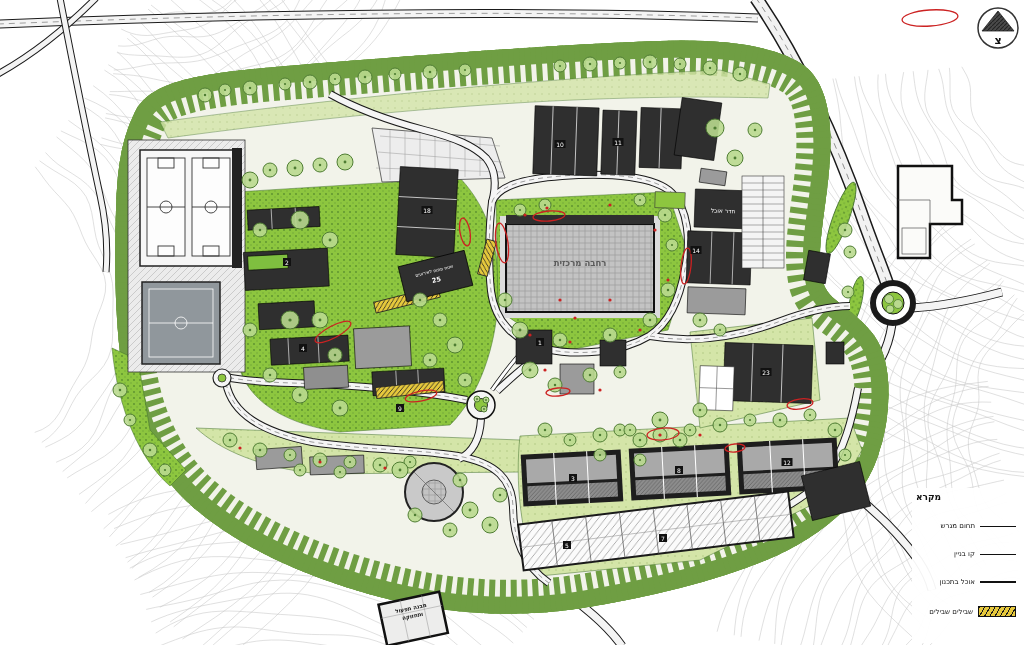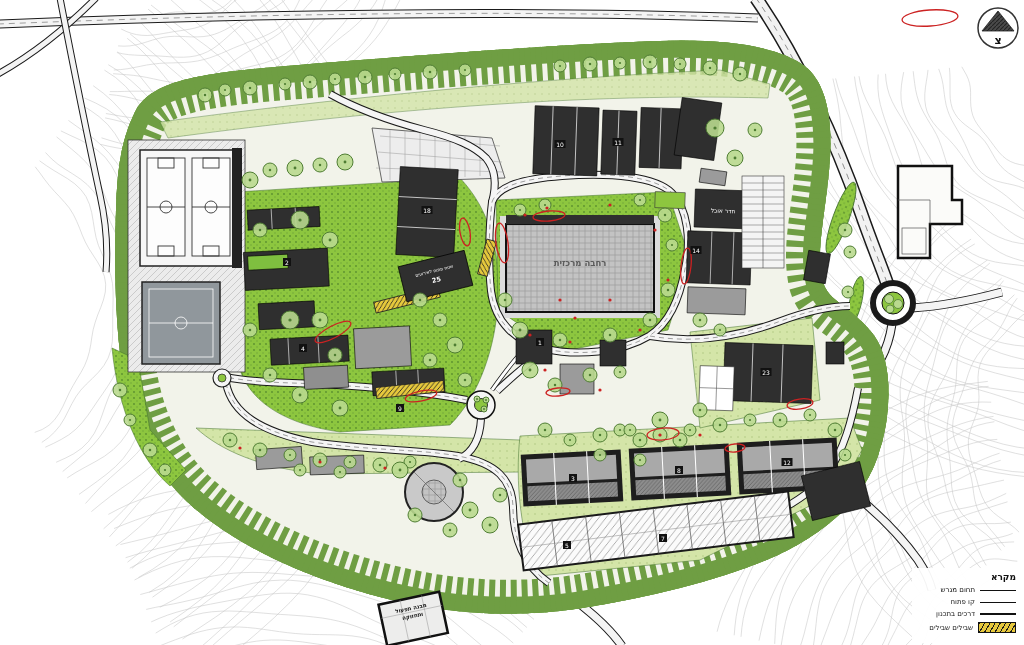--- a/index.html
+++ b/index.html
@@ -2,22 +2,22 @@
 <html lang="he"><head>
 <meta charset="utf-8">
 <style>
   html,body{margin:0;padding:0;background:#fff;}
   #stage{position:relative;width:1024px;height:645px;overflow:hidden;background:#fff;
          font-family:"DejaVu Sans",sans-serif;}
   #planSvg{position:absolute;inset:0;}
   
   .legend{position:absolute;right:2px;bottom:2px;width:100px;padding:4px 6px 6px 4px;
           background:rgba(255,255,255,.95);font-size:7px;color:#111;direction:ltr;}
-  .legend-title{font-weight:bold;font-size:9px;text-align:right;direction:rtl;}
-  .lrow{display:flex;justify-content:flex-end;align-items:center;gap:5px;margin:4px 0;}
+  .legend-title{font-weight:bold;font-size:9px;text-align:left;direction:rtl;}
+  .lrow{display:flex;justify-content:flex-end;align-items:center;gap:5px;margin:20px 0;}
   .llabel{white-space:nowrap;direction:rtl;}
   .sym{width:36px;flex:0 0 36px;}
   .sym-line-thin{border-top:1px solid #111;height:0;}
   .sym-line-thick{border-top:2.5px solid #111;height:0;}
   .sym-hatch{height:9px;border:1px solid #111;
      background:repeating-linear-gradient(120deg,#1a1a1a 0 1px,#e6c83c 1px 4.5px);}
   
   .north{position:absolute;top:6px;right:4px;width:44px;height:44px;}
   text{font-family:"DejaVu Sans",sans-serif;}
 </style>
@@ -681,25 +681,25 @@
       </g>
 </svg>
 
 <div class="legend">
   <div class="legend-title">מקרא</div>
   <div class="lrow">
     <span class="llabel">תחום מגרש</span>
     <span class="sym sym-line-thin"></span>
   </div>
   <div class="lrow">
-    <span class="llabel">קו פתוח</span>
+    <span class="llabel">קו בניין</span>
     <span class="sym sym-line-thin"></span>
   </div>
   <div class="lrow">
-    <span class="llabel">דרכים בתכנון</span>
+    <span class="llabel">אוכל בתכנון</span>
     <span class="sym sym-line-thick"></span>
   </div>
   <div class="lrow">
     <span class="llabel">שבילים שבילים</span>
     <span class="sym sym-hatch"></span>
   </div>
 </div>
 
 <svg class="north" width="44" height="44">
   <circle cx="22" cy="22" r="20" fill="#fff" stroke="#333" stroke-width="1.5"></circle>

